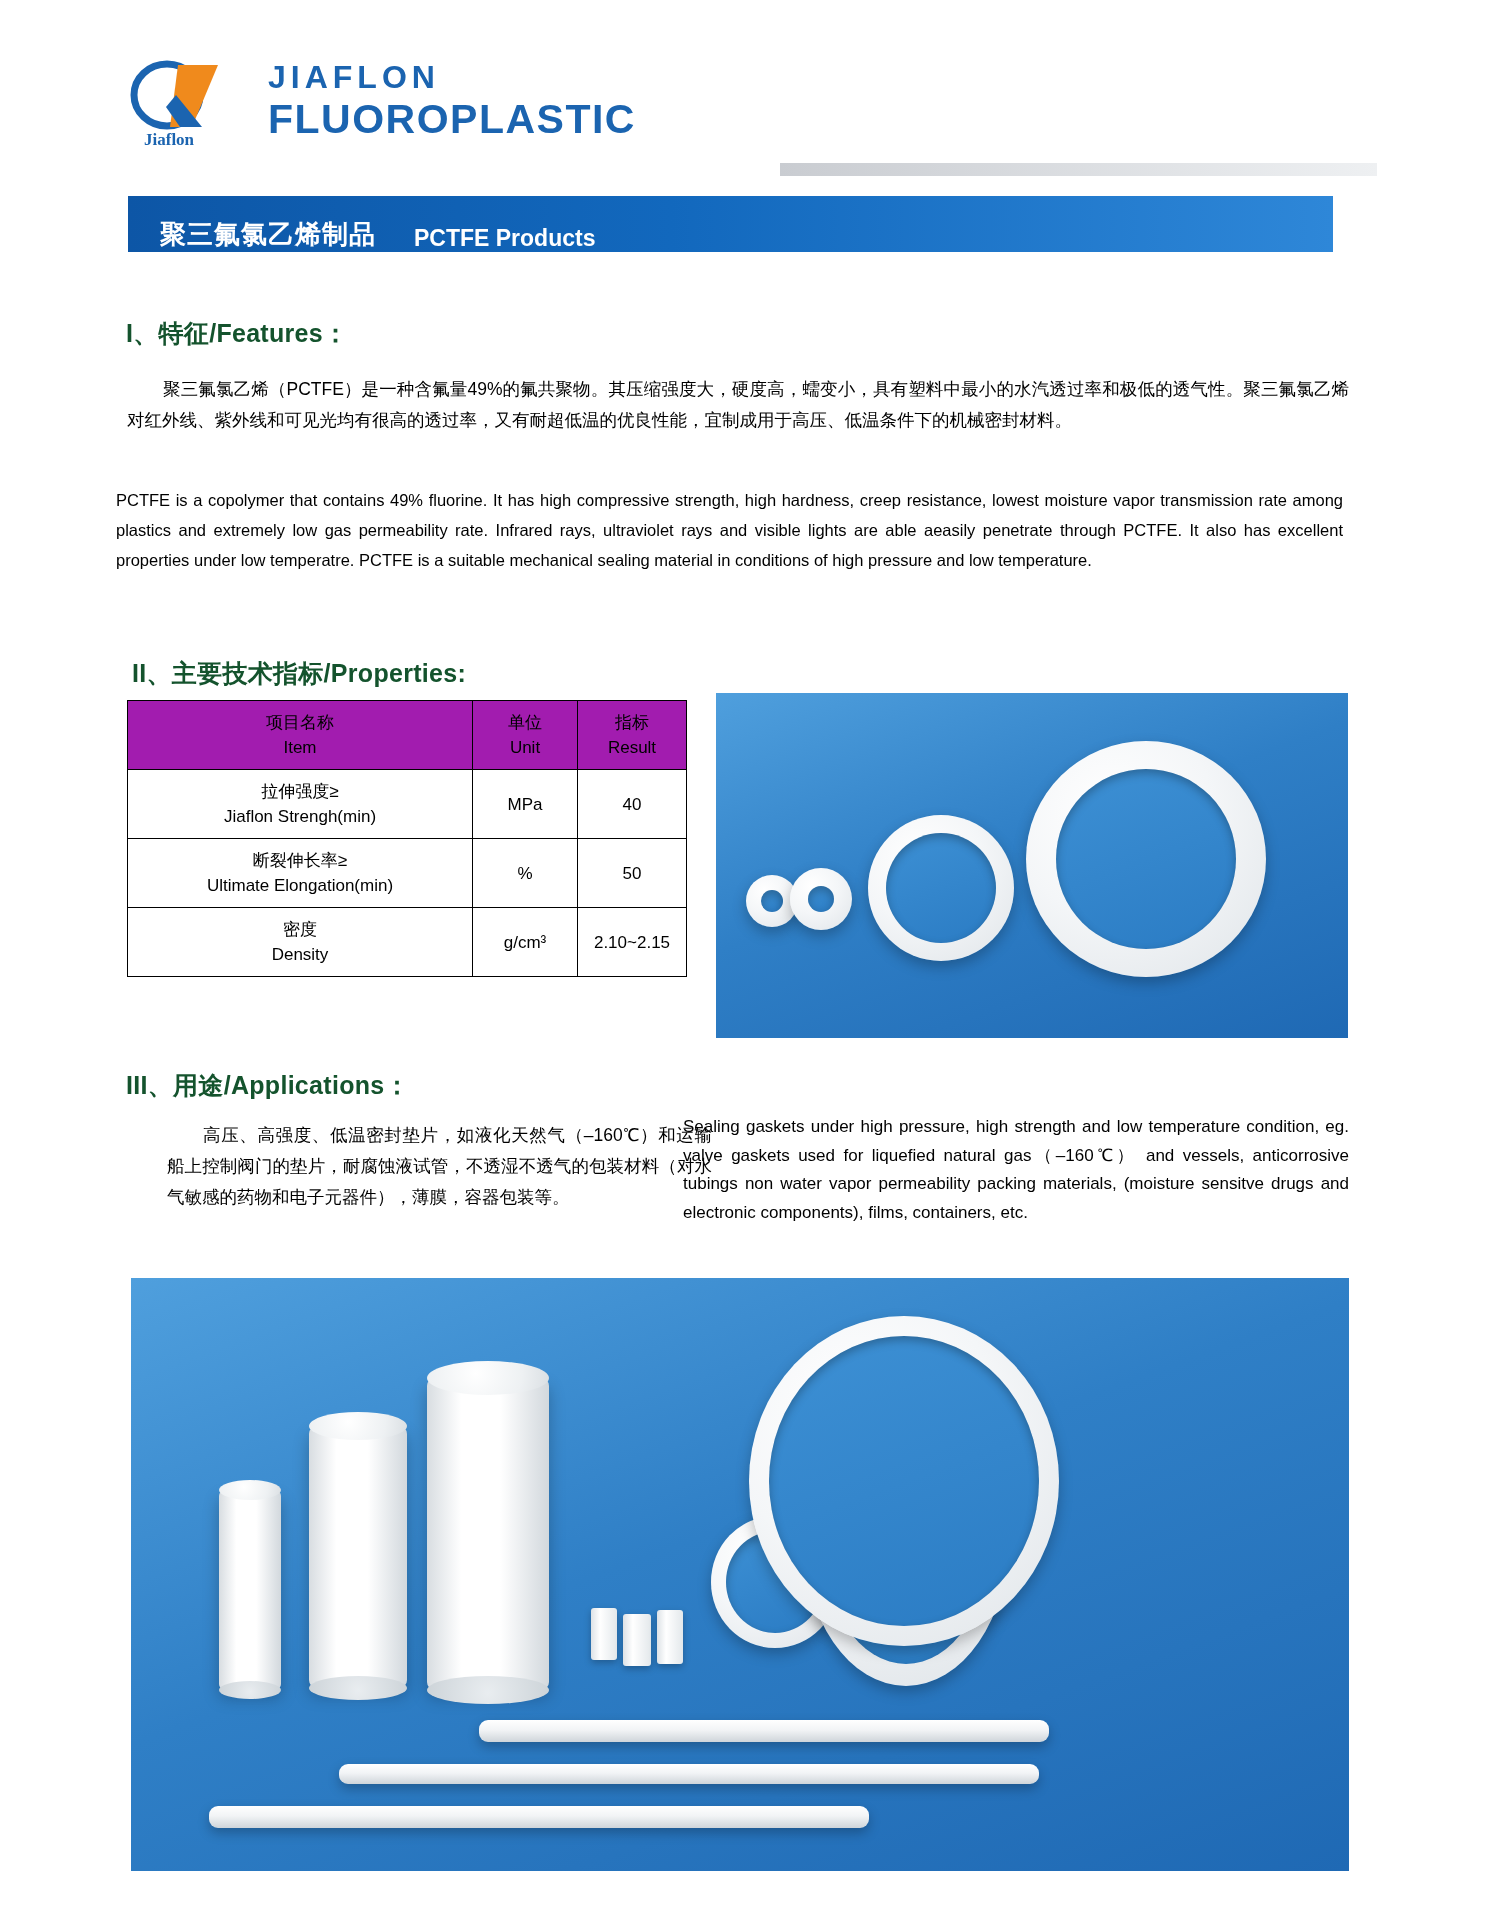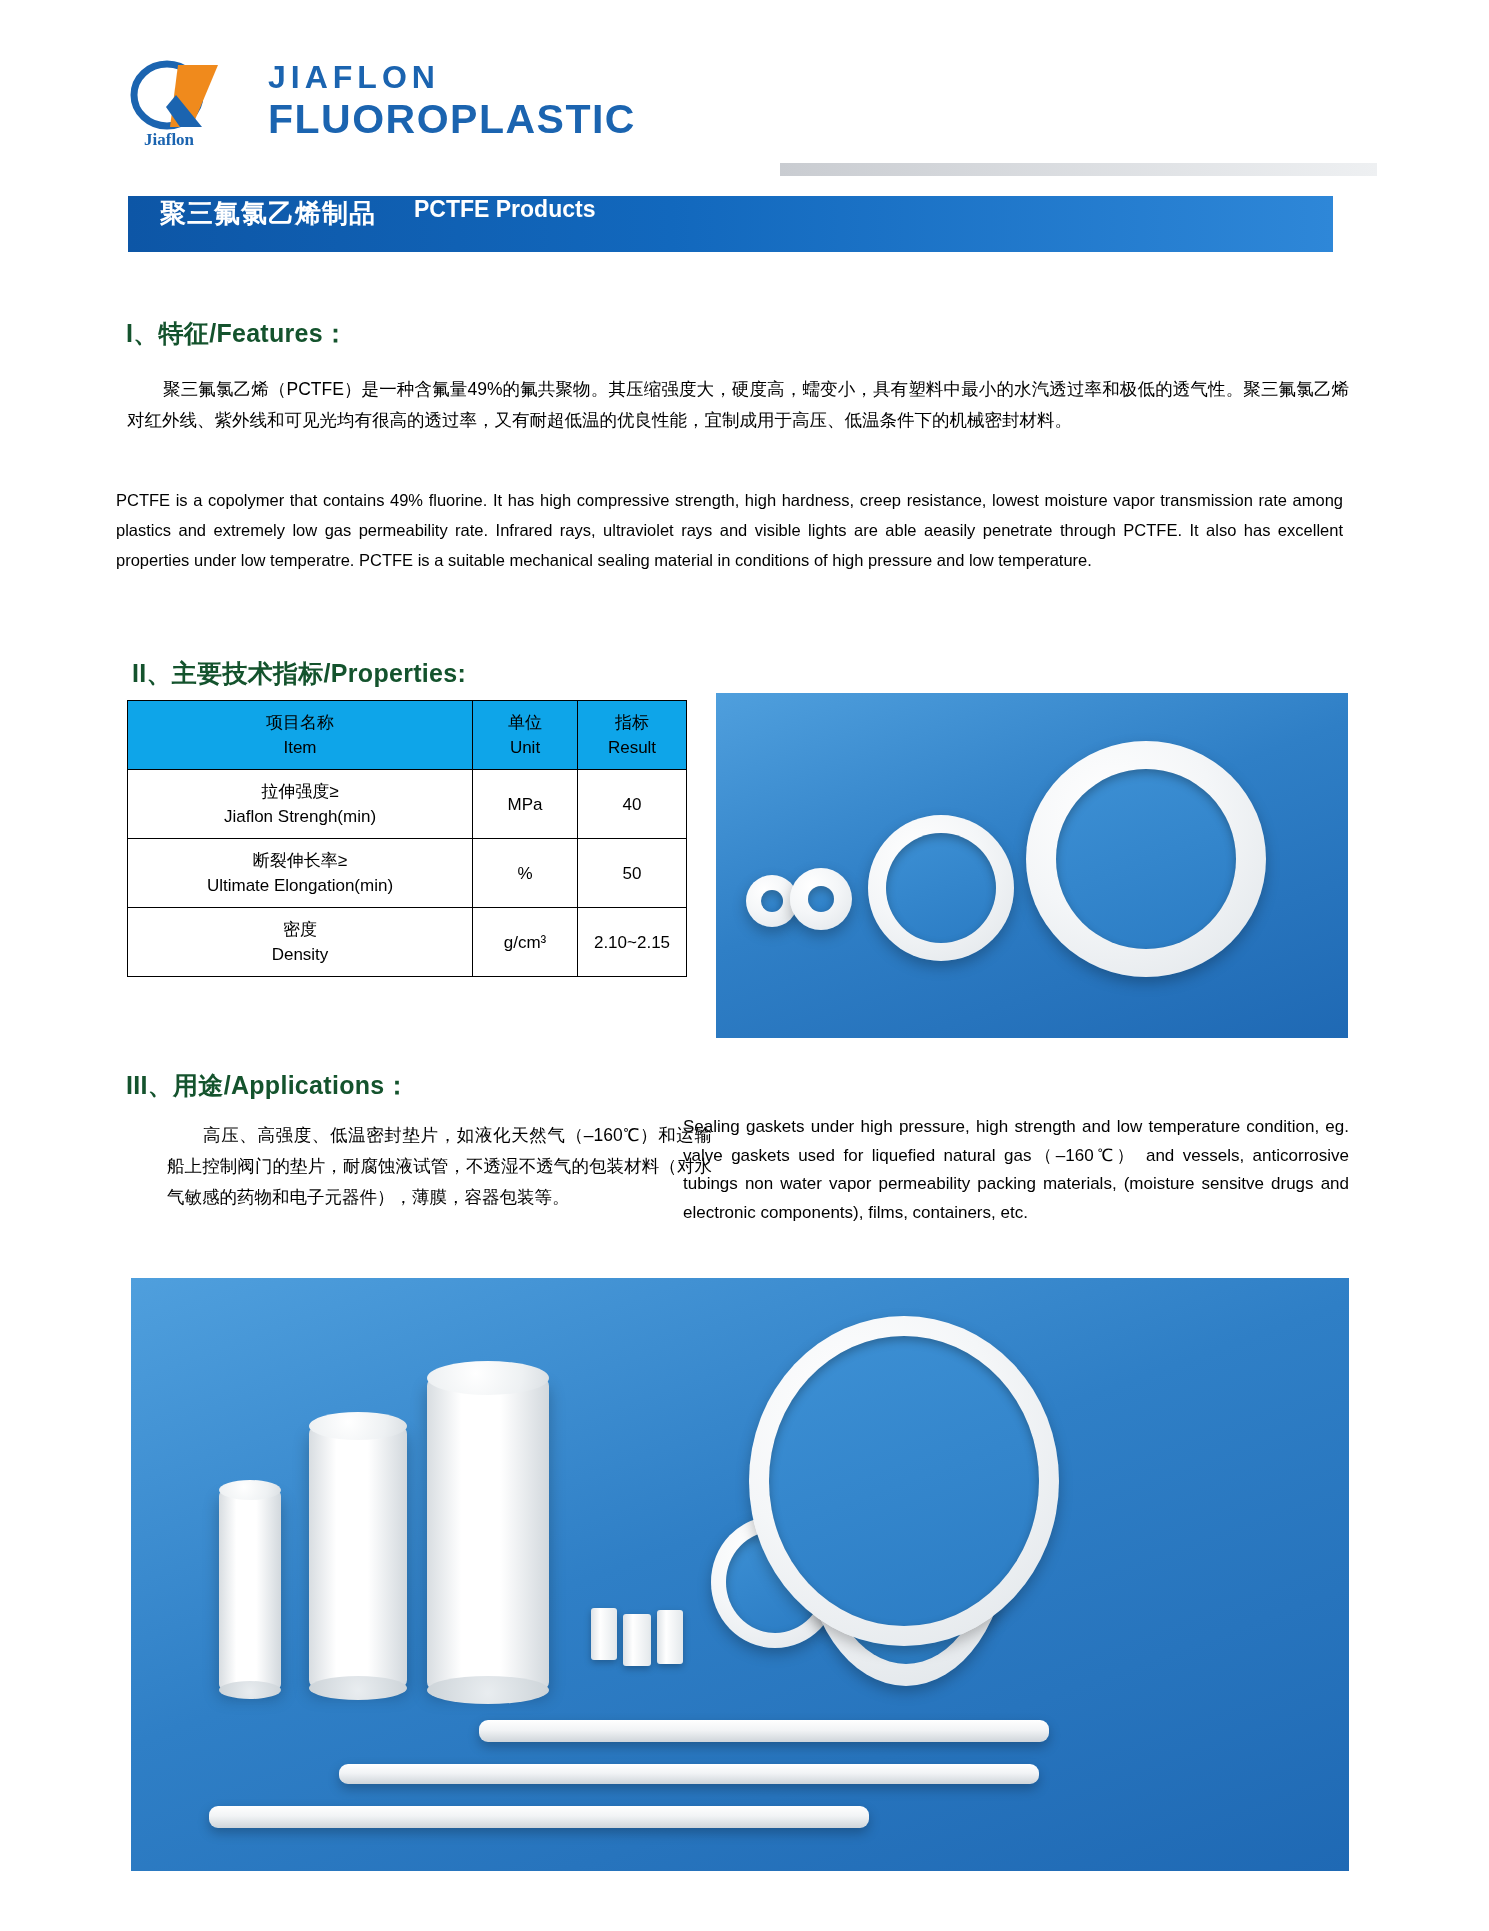--- a/index.html
+++ b/index.html
@@ -70,21 +70,21 @@
 
   
   .title-bar {
     position: absolute;
     left: 128px;
     top: 196px;
     width: 1205px;
     height: 56px;
     background: linear-gradient(to right, #0d56a6 0%, #1268bd 45%, #2e87d8 100%);
     display: flex;
-    align-items: flex-start;
+    align-items: flex-end;
   }
   .title-cn {
     color: #fff;
     font-size: 26px;
     font-weight: bold;
     margin-left: 32px;
     letter-spacing: 1px;
   }
   .title-en {
     color: #fff;
@@ -141,21 +141,21 @@
     table-layout: fixed;
   }
   .props-table td {
     border: 1px solid #000;
     text-align: center;
     font-size: 17px;
     line-height: 25px;
     padding: 9px 2px;
   }
   .props-table tr.head td {
-    background: #0ea5e9;
+    background: #a21caf;
   }
   .col-item { width: 340px; }
   .col-unit { width: 100px; }
   .col-result { width: 104px; }
   .cell-cn { display: block; }
   .cell-en { display: block; }
 
   
   .photo {
     position: absolute;

